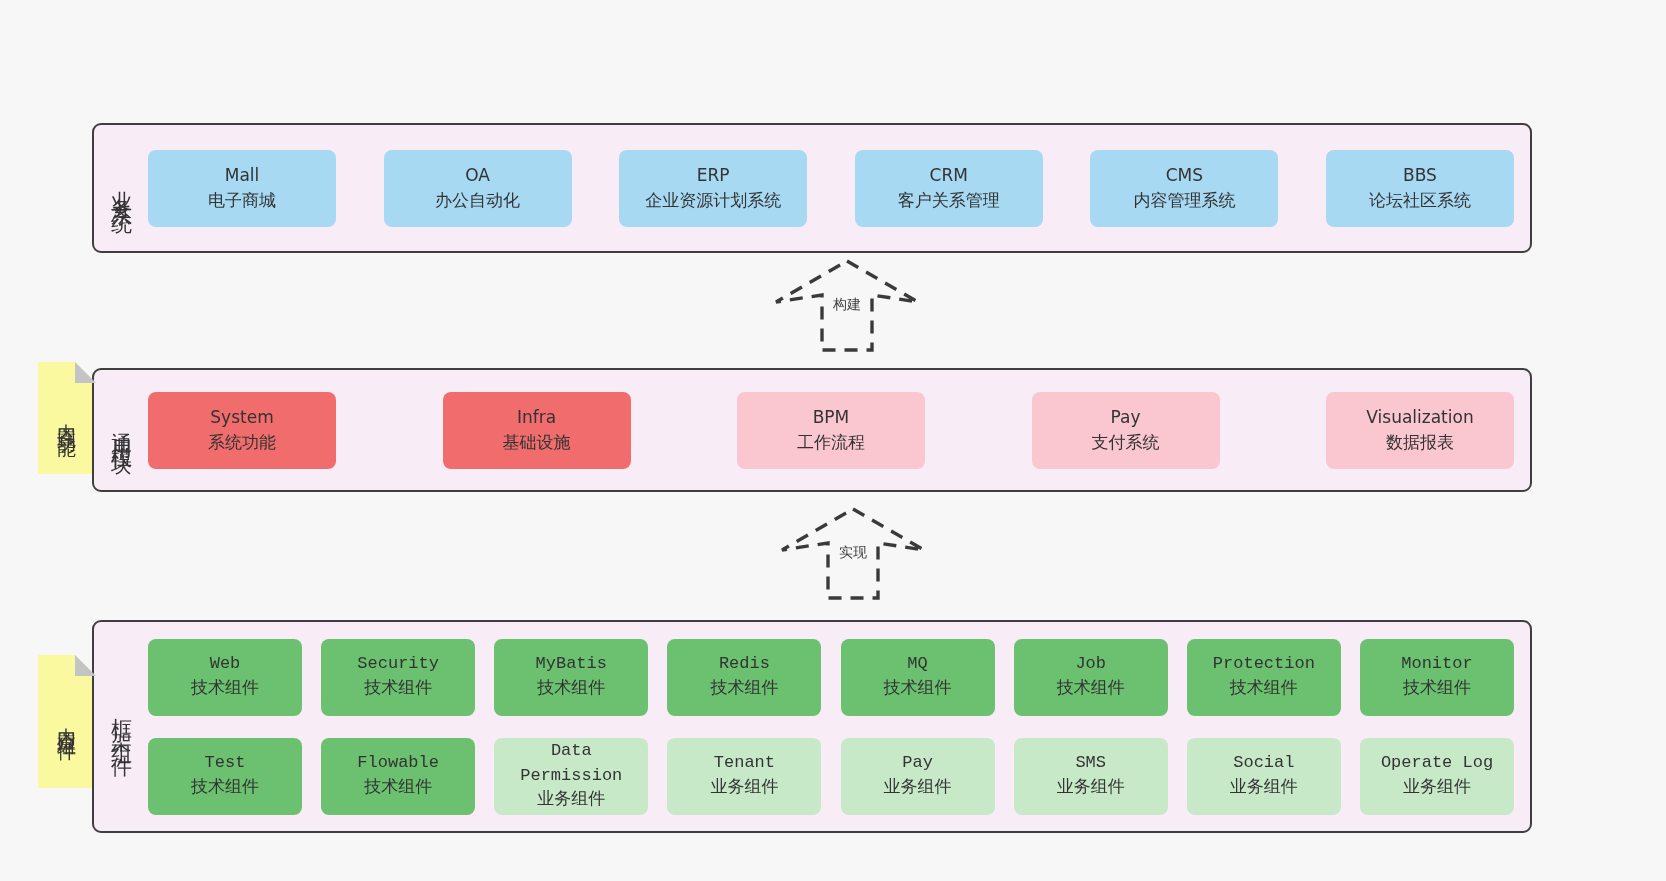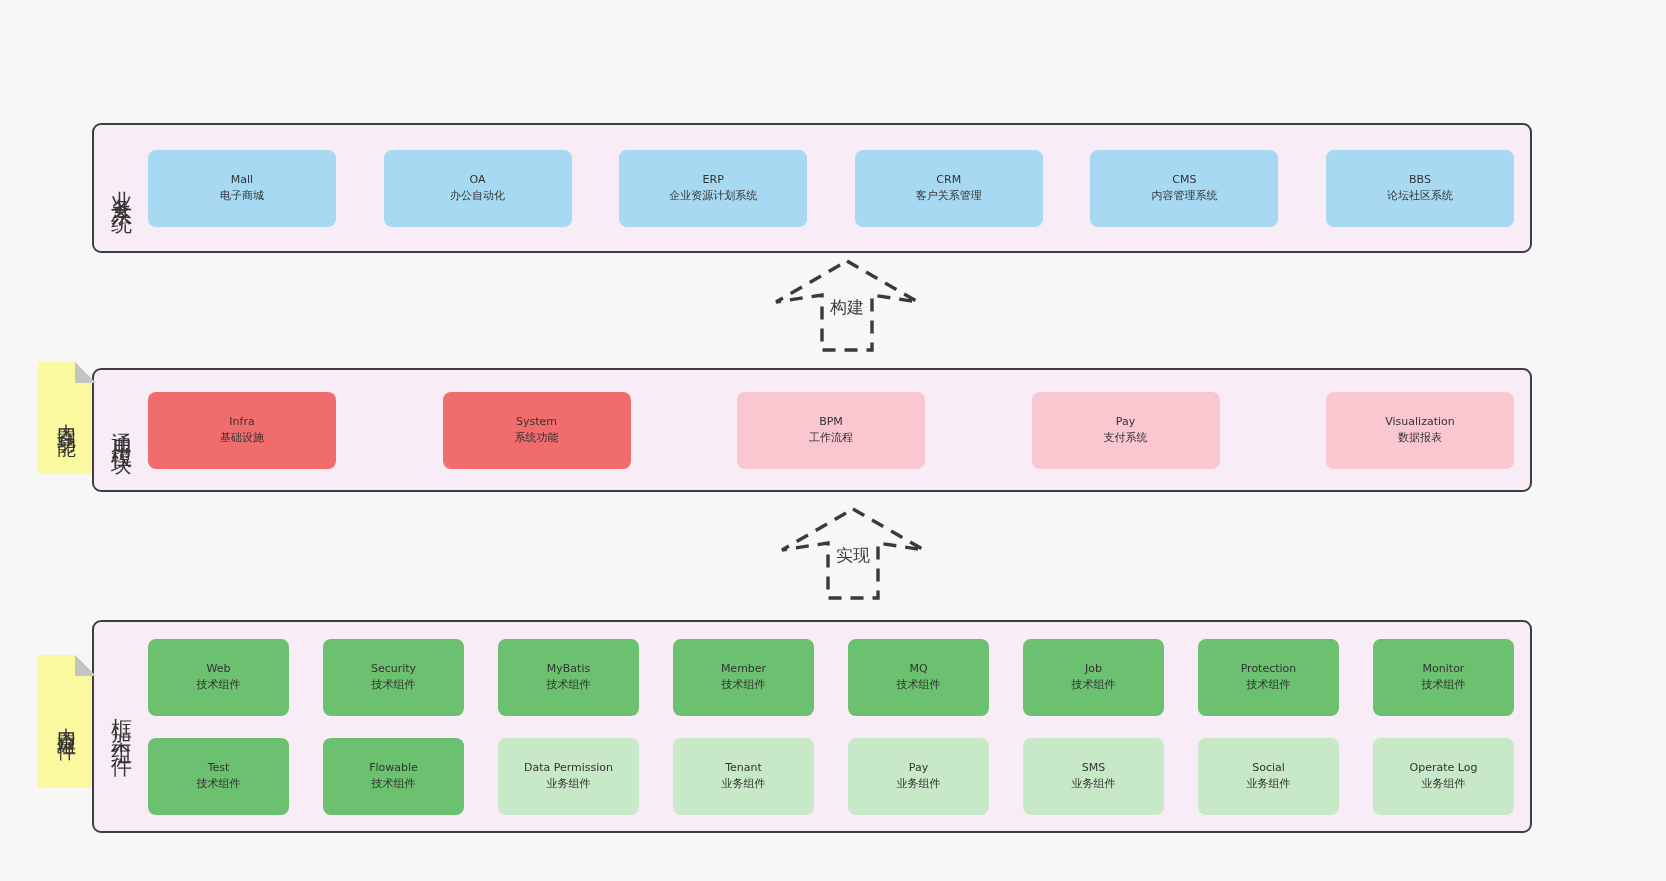--- a/index.html
+++ b/index.html
@@ -20,44 +20,44 @@
   .panel-label{
     width:54px;flex:0 0 54px;display:flex;align-items:center;justify-content:center;
     writing-mode:vertical-rl;text-orientation:upright;
     color:var(--text);font-size:21px;letter-spacing:7px;line-height:1;
   }
   .boxes{flex:1;display:flex;justify-content:space-between;align-items:center;}
   .boxes-col{flex:1;display:flex;flex-direction:column;justify-content:center;gap:22px;}
   .box{
     height:77px;border-radius:8px;display:flex;flex-direction:column;
     align-items:center;justify-content:center;text-align:center;
-    color:var(--text);font-size:11px;line-height:1.45;padding:2px 6px;
-  }
-  .w-lg{width:188px;} .w-sm{width:141px;}
+    color:var(--text);font-size:17px;line-height:1.45;padding:2px 6px;
+  }
+  .w-lg{width:188px;} .w-sm{width:154px;font-family:Liberation Mono, monospace;}
   .box-blue{background:var(--blue);} .box-red{background:var(--red);}
   .box-pink{background:var(--pink);align-items:center;} .box-green{background:var(--green);}
   .box-lightgreen{background:var(--lightgreen);}
 
   .sticky{
     position:absolute;left:38px;width:58px;background:var(--sticky);z-index:1;
     clip-path:polygon(0 0,calc(100% - 21px) 0,100% 21px,100% 100%,0 100%);
     display:flex;align-items:center;justify-content:center;
     writing-mode:vertical-rl;text-orientation:upright;
     color:var(--text);font-size:19px;letter-spacing:5px;line-height:1;
   }
   .fold{
     position:absolute;left:75px;width:21px;height:21px;background:var(--fold);
     clip-path:polygon(0 0,100% 100%,0 100%);z-index:3;
   }
 
   .arrow{position:absolute;width:150px;height:96px;z-index:0;}
   .arrow svg{display:block;}
   .arrow-label{
     position:absolute;left:50%;top:36px;transform:translateX(-50%);
-    background:var(--bg);color:#3d3d3d;font-size:17px;padding:2px 5px;white-space:nowrap;
+    background:var(--bg);color:#3d3d3d;font-size:14px;padding:2px 5px;white-space:nowrap;
   }
 </style>
 </head>
 <body>
 
 <div class="canvas">
 
   <div class="panel" style="top:123px;height:130px;">
     <div class="panel-label">业务系统</div>
     <div class="boxes">
@@ -94,26 +94,26 @@
     </svg>
     <div class="arrow-label">构建</div>
   </div>
 
   <div class="sticky" style="top:362px;height:112px;">内置功能</div>
   <div class="fold" style="top:362px;"></div>
   <div class="panel" style="top:368px;height:124px;">
     <div class="panel-label">通用模块</div>
     <div class="boxes">
       <div class="box w-lg box-red">
+        <span>System</span>
+        <span>系统功能</span>
+      </div>
+      <div class="box w-lg box-red">
         <span>Infra</span>
         <span>基础设施</span>
-      </div>
-      <div class="box w-lg box-red">
-        <span>System</span>
-        <span>系统功能</span>
       </div>
       <div class="box w-lg box-pink">
         <span>BPM</span>
         <span>工作流程</span>
       </div>
       <div class="box w-lg box-pink">
         <span>Pay</span>
         <span>支付系统</span>
       </div>
       <div class="box w-lg box-pink">
@@ -142,21 +142,21 @@
         </div>
         <div class="box w-sm box-green">
           <span>Security</span>
           <span>技术组件</span>
         </div>
         <div class="box w-sm box-green">
           <span>MyBatis</span>
           <span>技术组件</span>
         </div>
         <div class="box w-sm box-green">
-          <span>Member</span>
+          <span>Redis</span>
           <span>技术组件</span>
         </div>
         <div class="box w-sm box-green">
           <span>MQ</span>
           <span>技术组件</span>
         </div>
         <div class="box w-sm box-green">
           <span>Job</span>
           <span>技术组件</span>
         </div>

